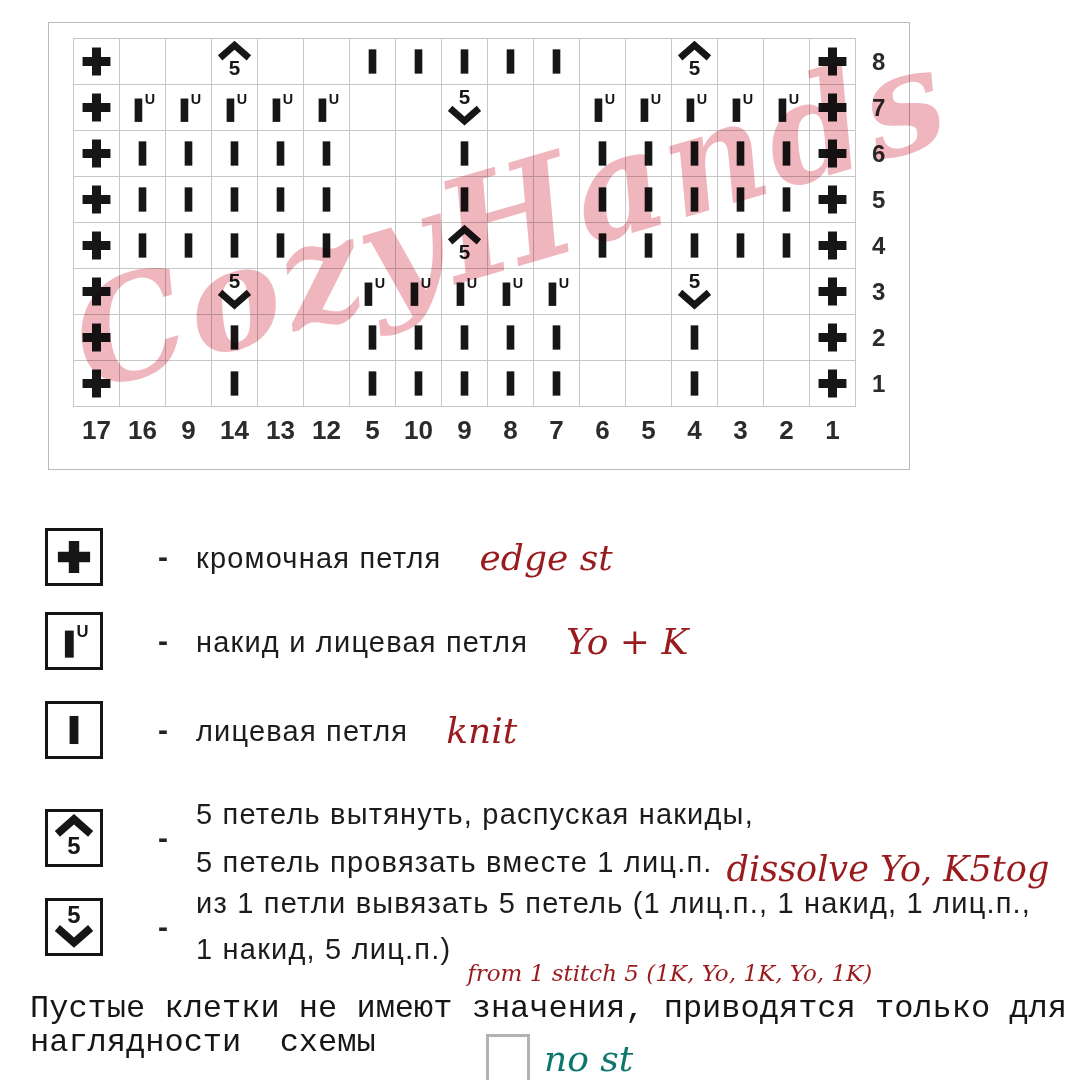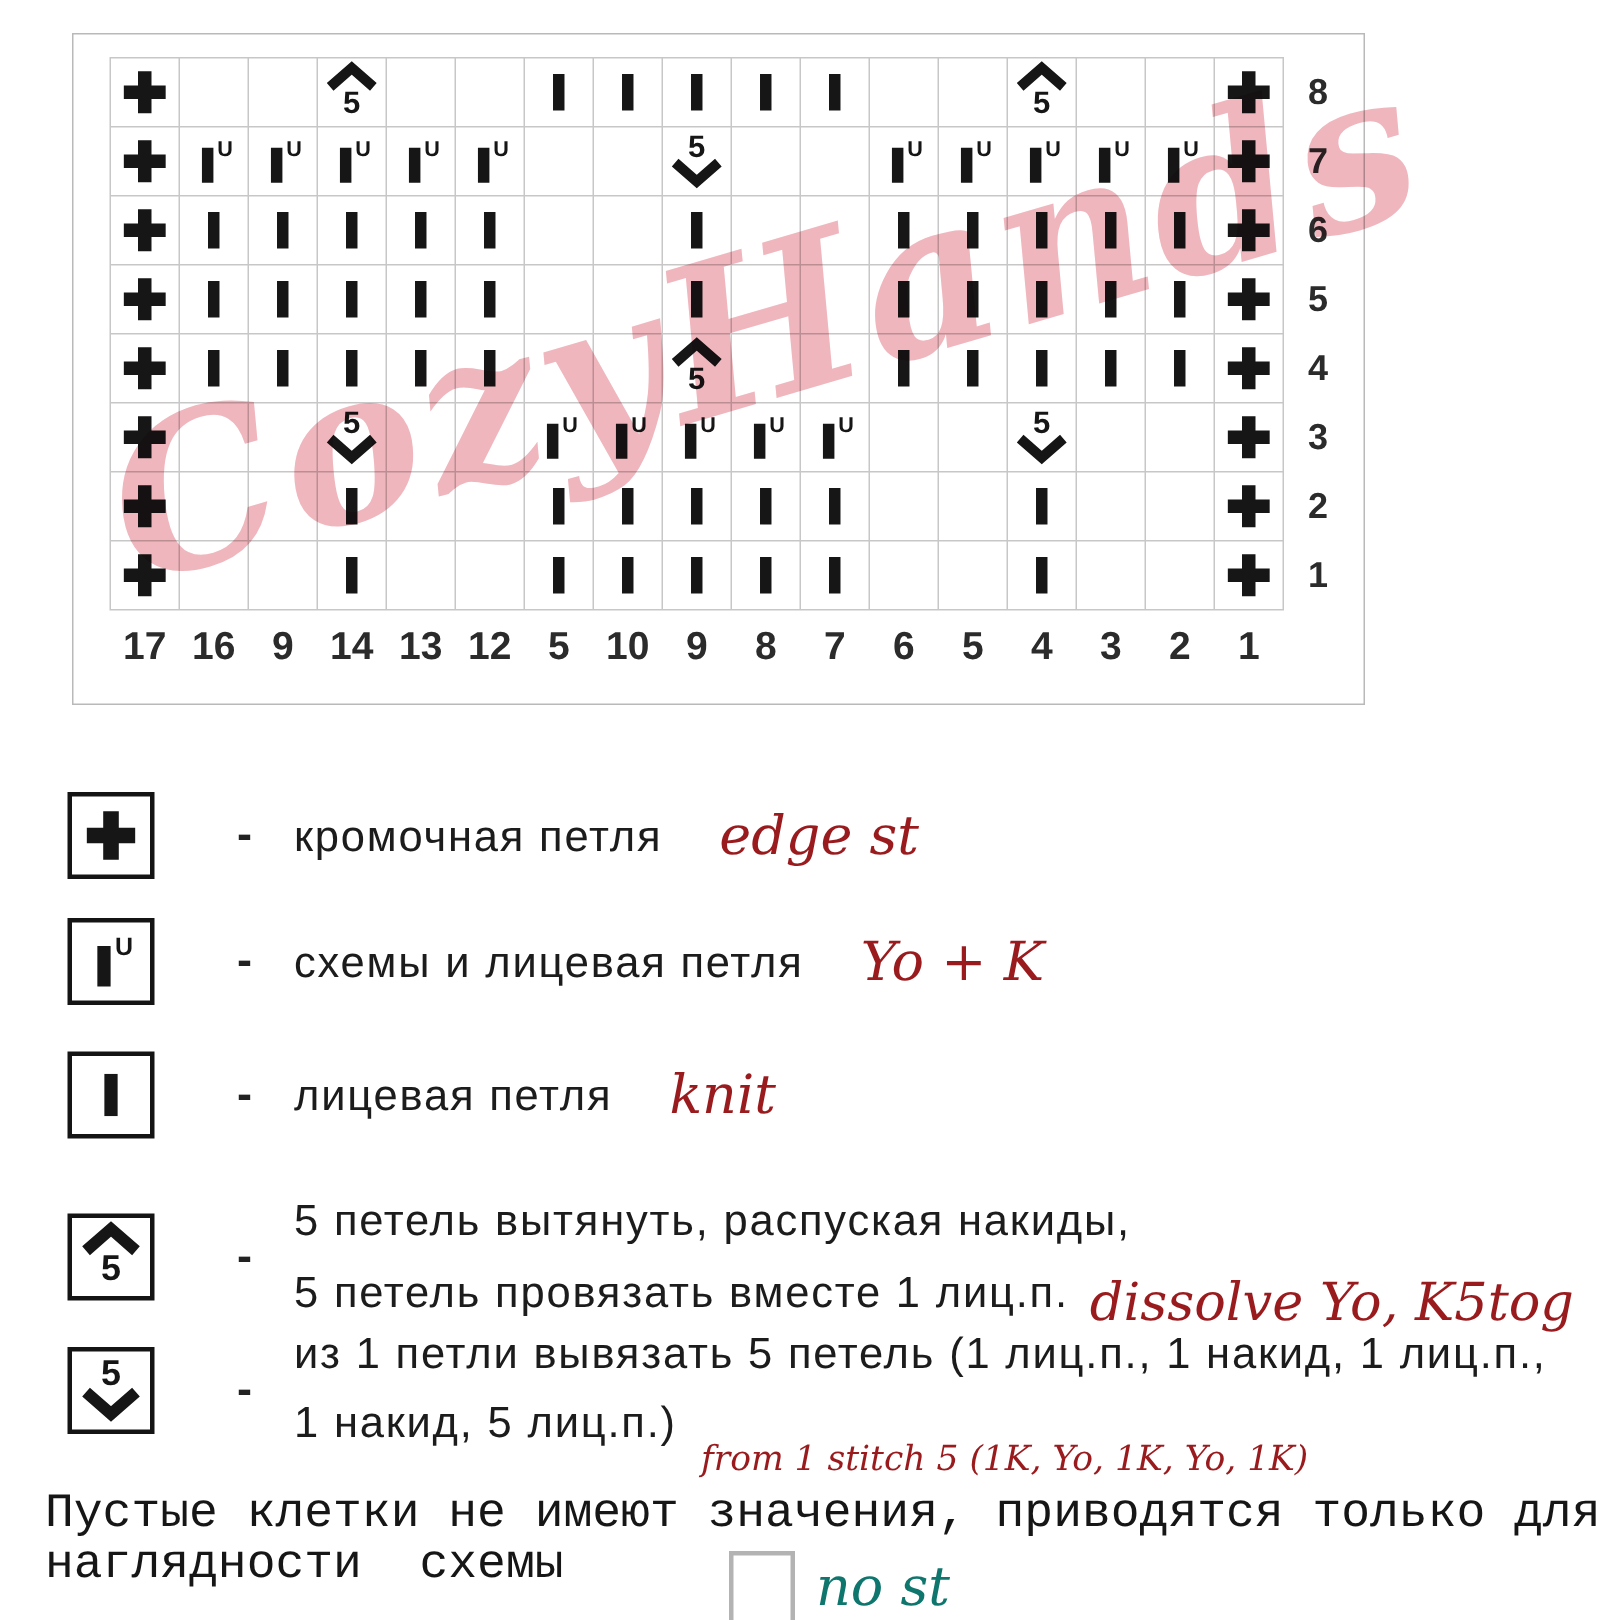--- a/index.html
+++ b/index.html
@@ -615,21 +615,21 @@
 
   <div class="legend-item" style="top:612px;">
     <span class="sym-box">
         <svg viewBox="0 0 52 52">
           <path d="M21.32 15.6 V42.64" stroke="#161616" stroke-width="8.84" fill="none"></path>
           <text x="28.6" y="21.84" font-size="16.64" font-weight="bold" font-family="Liberation Sans, sans-serif" fill="#161616">U</text>
         </svg>
       </span>
     <span class="dash">-</span>
     <div class="ltext">
-      <span>схемы и лицевая петля</span><span class="en inline1">Yo + K</span>
+      <span>накид и лицевая петля</span><span class="en inline1">Yo + K</span>
     </div>
   </div>
 
   <div class="legend-item" style="top:701px;">
     <span class="sym-box">
         <svg viewBox="0 0 52 52">
           <path d="M26 11.96 V40.04" stroke="#161616" stroke-width="8.84" fill="none"></path>
         </svg>
       </span>
     <span class="dash">-</span>

